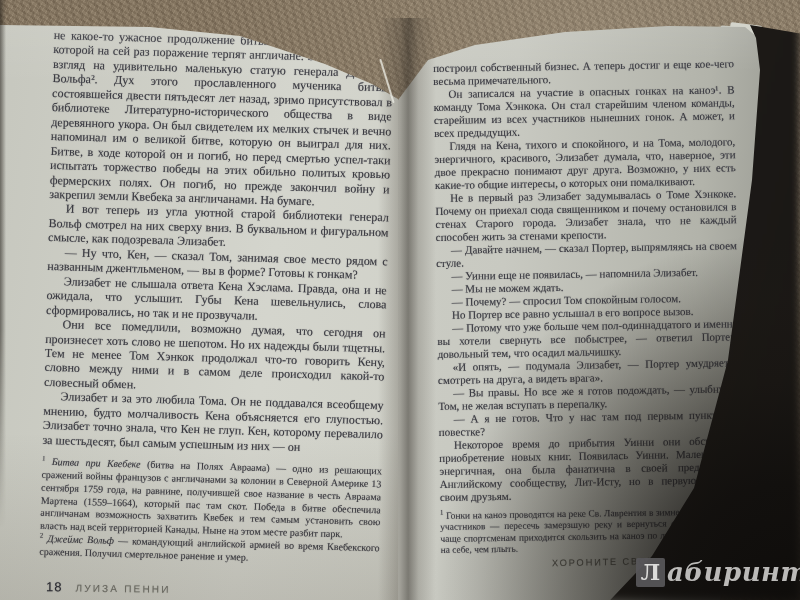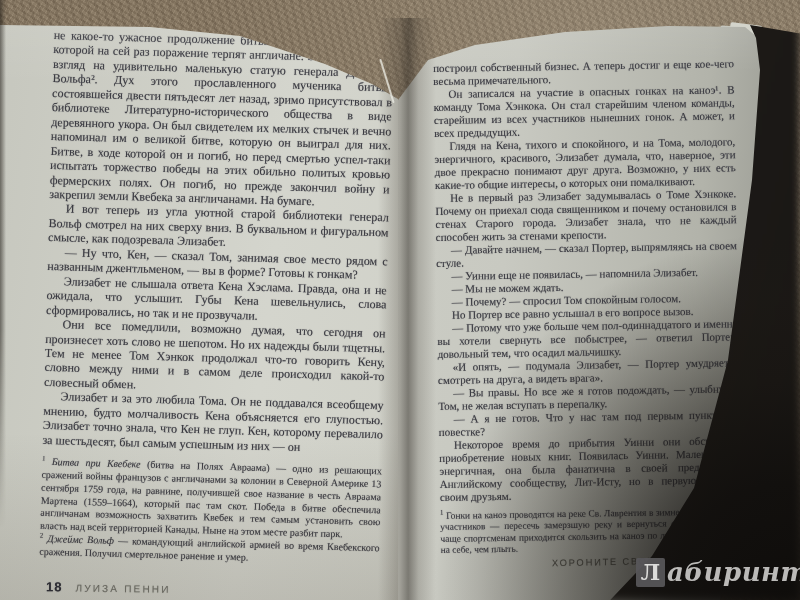--- a/index.html
+++ b/index.html
@@ -54,21 +54,21 @@
   .noindent{text-indent:0 !important;}
   .footnotes{margin-top:9px;font-size:10px;line-height:12.8px;text-align:justify;}
   .right-text .footnotes{margin-top:7px;font-size:9.4px;line-height:11.4px;}
   .footnote{margin:0;}
   .fn-term{font-style:italic;}
   sup{font-size:7px;line-height:0;}
 
   .footer{position:absolute;display:flex;align-items:baseline;font-family:"Liberation Sans", sans-serif;z-index:4;}
   .footer-left{left:46px;top:580px;gap:13px;transform:rotate(0.8deg);}
   .footer-right{left:552px;top:553px;gap:10px;transform:rotate(-1.2deg);}
-  .page-num{font-weight:bold;color:#2d2d33;font-size:13px;letter-spacing:1px;text-shadow:0 0 1px rgba(45,45,51,.5);}
+  .page-num{font-weight:normal;color:#2d2d33;font-size:13px;letter-spacing:1px;text-shadow:0 0 1px rgba(45,45,51,.5);}
   .footer-right .page-num{font-size:12.5px;color:#26262c;}
   .running-title{font-size:10px;color:#67665e;letter-spacing:2.2px;text-shadow:0 0 1px rgba(90,90,84,.4);}
   .footer-right .running-title{font-size:9.3px;color:#55544d;letter-spacing:1.8px;}
 
   .watermark{position:absolute;left:636px;top:557px;z-index:10;display:flex;align-items:center;gap:2px;opacity:.93;}
   .wm-logo{width:29px;height:29px;background:#58575a;color:#ececea;border-radius:2px;
     display:flex;align-items:center;justify-content:center;
     font-family:"DejaVu Serif", serif;font-weight:bold;font-size:22px;line-height:1;}
   .wm-text{font-family:"DejaVu Serif", serif;font-weight:bold;font-style:italic;font-size:26px;
     color:#c9c8c6;letter-spacing:.5px;white-space:nowrap;}

